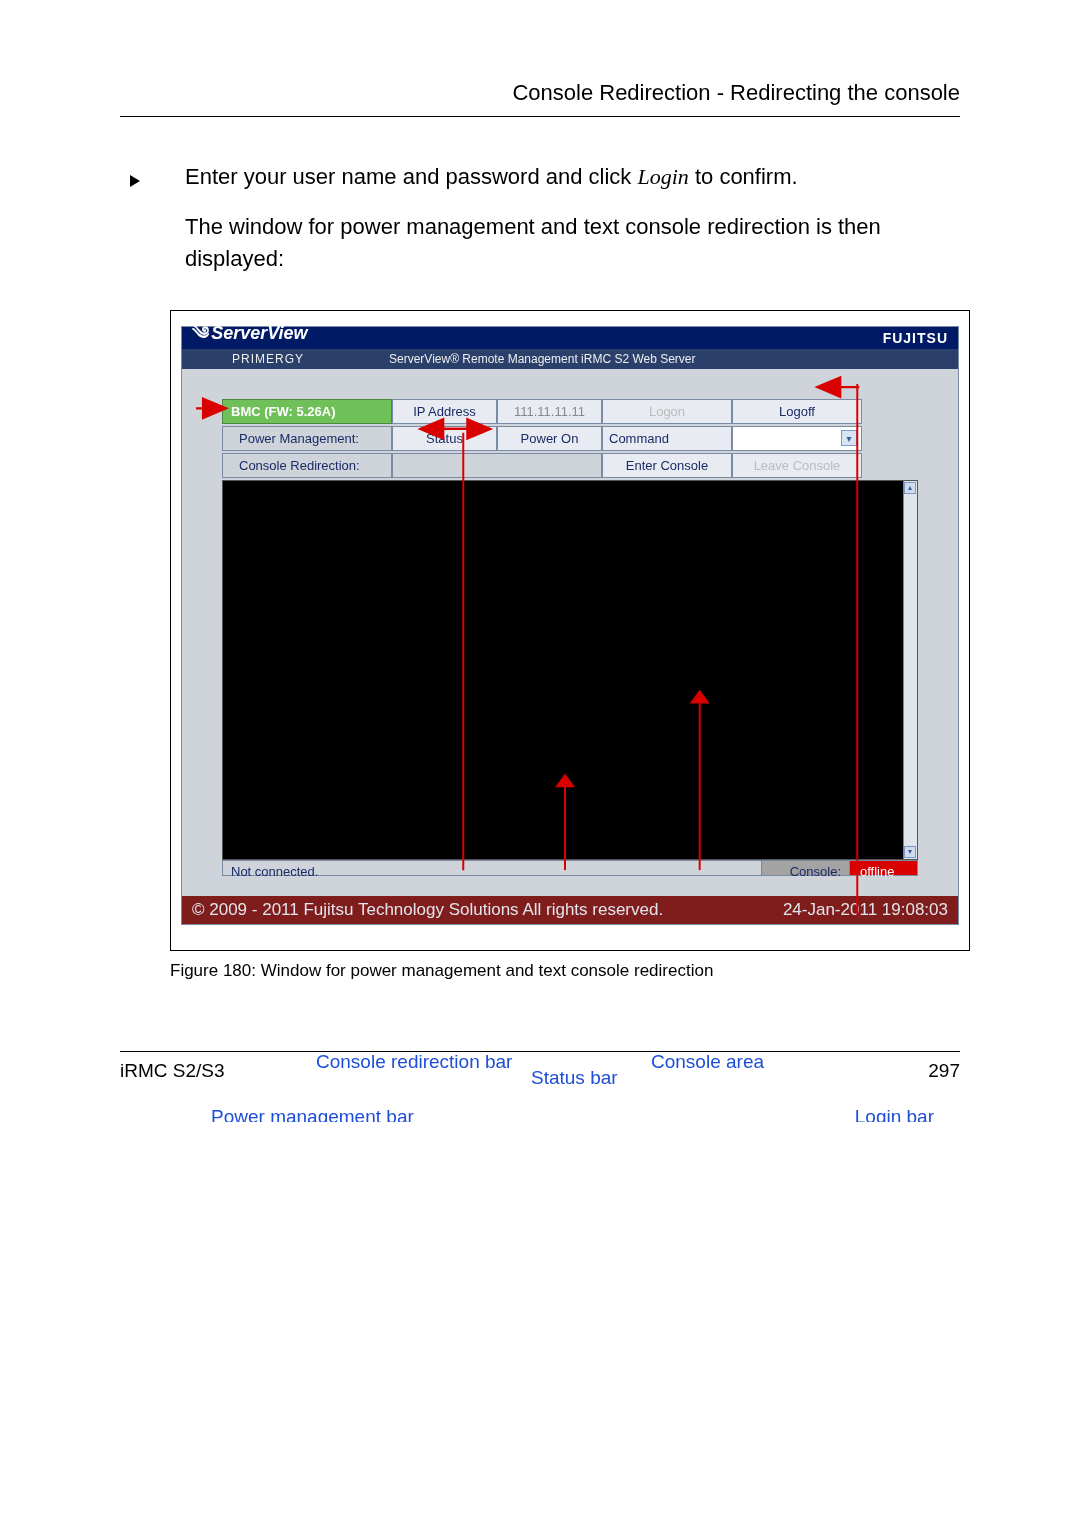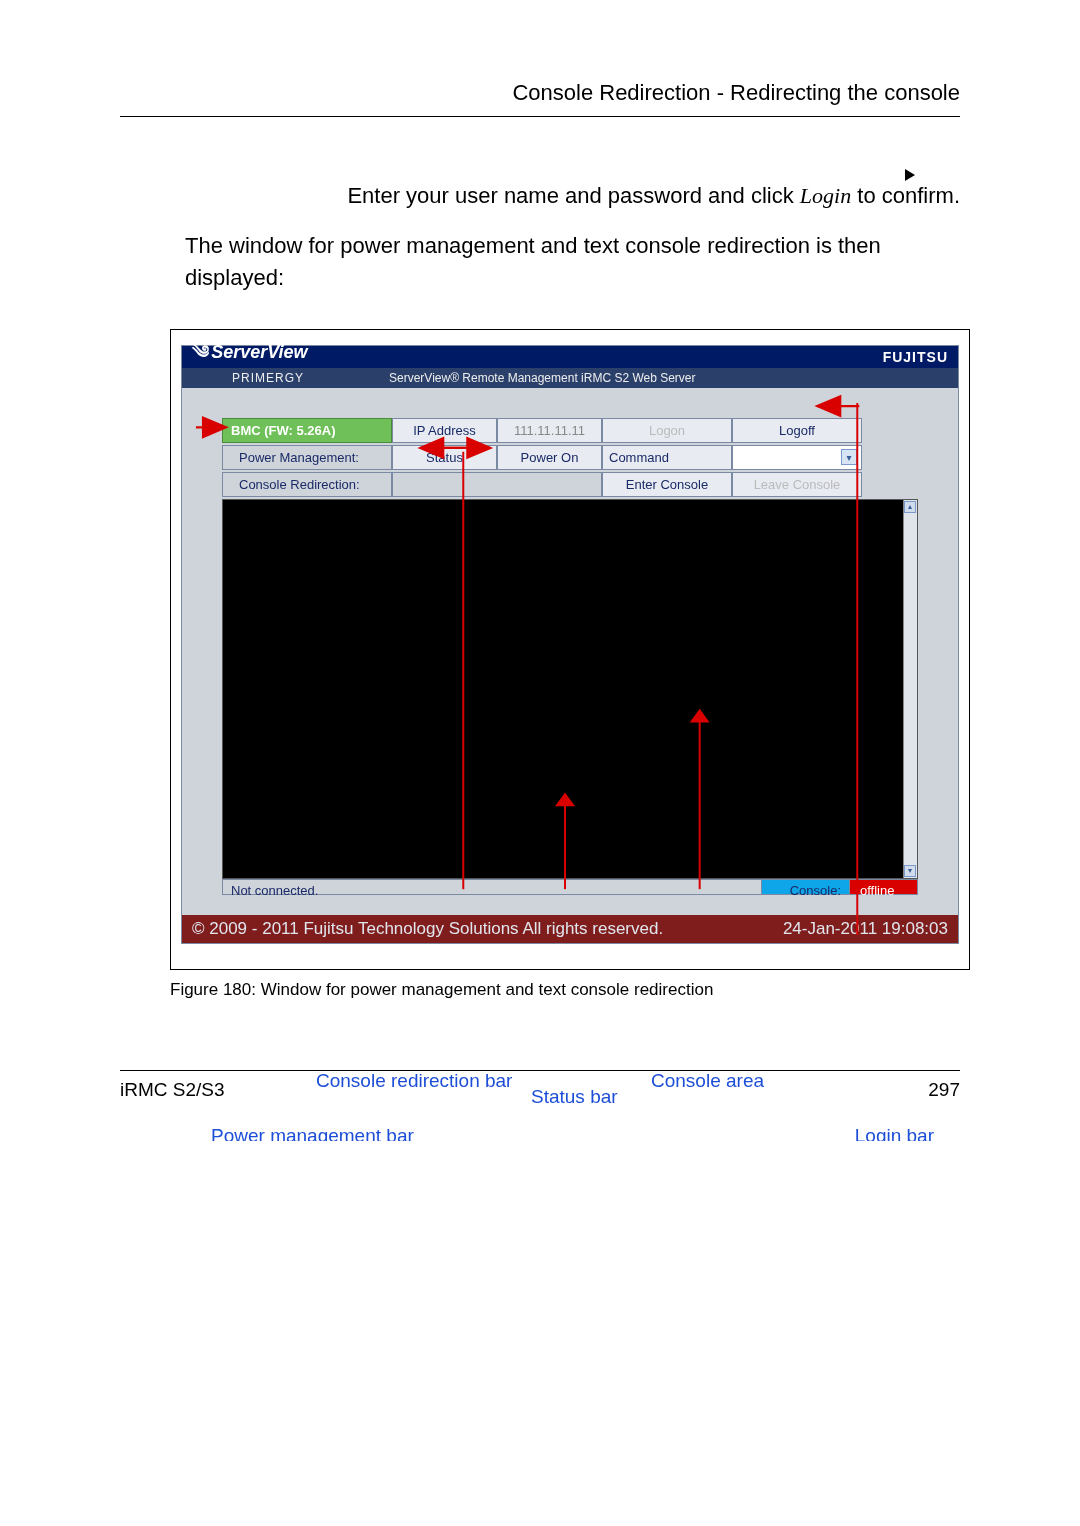--- a/index.html
+++ b/index.html
@@ -20,24 +20,23 @@
     padding-bottom: 10px;
     margin-bottom: 45px;
   }
   .header-title {
     font-weight: normal;
     font-size: 22px;
     text-align: right;
   }
   .bullet-line {
     display: flex;
-    align-items: flex-end;
+    align-items: center;
     margin-left: 10px;
     margin-bottom: 18px;
-    flex-direction: column;
   }
   .bullet-icon {
     width: 0; height: 0;
     border-top: 6px solid transparent;
     border-bottom: 6px solid transparent;
     border-left: 10px solid #000;
     margin-top: 7px;
     margin-right: 45px;
   }
   .bullet-text {
@@ -203,21 +202,21 @@
     height: 16px;
   }
   .status-left {
     padding: 3px 8px;
     flex: 1;
     background: #cfd4db;
   }
   .status-consolelbl {
     padding: 3px 8px;
     border-left: 1px solid #7a8aa3;
-    background: #0ea5e9;
+    background: #a3a3a3;
     width: 88px;
     text-align: right;
   }
   .status-offline {
     padding: 3px 10px;
     background: #d90000;
     color: #fff;
     border-left: 1px solid #7a8aa3;
     width: 68px;
     text-align: left;

